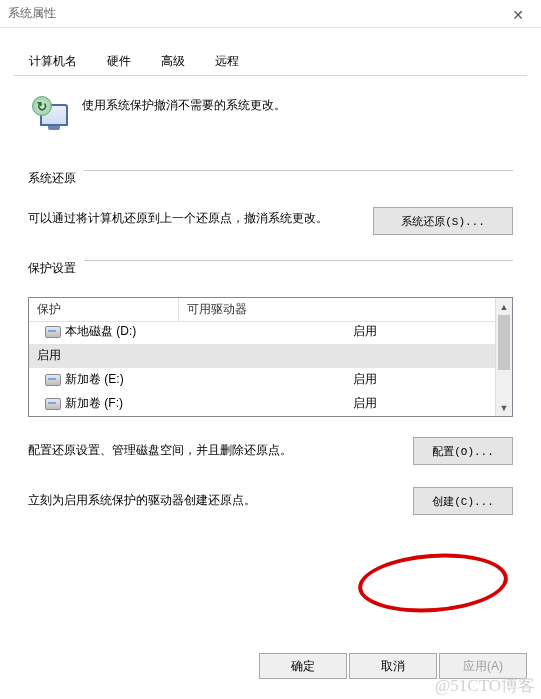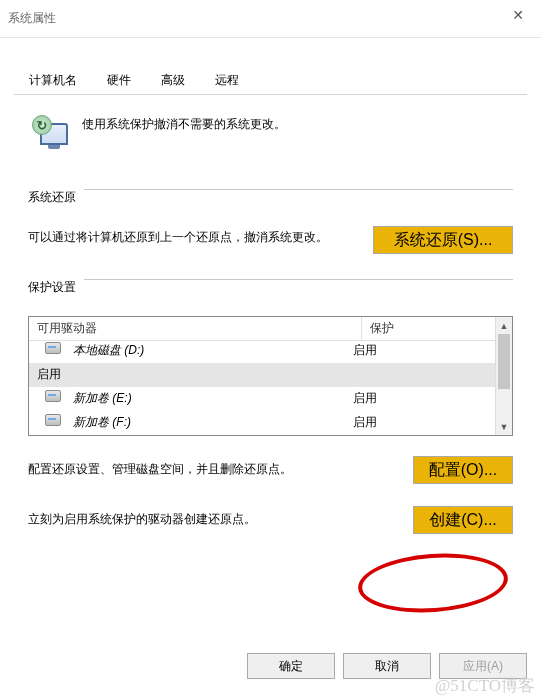--- a/index.html
+++ b/index.html
@@ -6,21 +6,21 @@
     body {
       font-family: "Microsoft YaHei", "Segoe UI", Tahoma, sans-serif;
       font-size: 12px;
       background: #fff;
       width: 541px;
       height: 699px;
       position: relative;
       overflow: hidden;
     }
     .title-bar {
-      height: 38px;
+      height: 28px;
       background: #fff;
       display: flex;
       align-items: center;
       padding: 0 8px;
       color: #666;
       font-size: 12px;
       border-bottom: 1px solid #e5e5e5;
       position: relative;
     }
     .title-bar .close-btn {
@@ -42,21 +42,20 @@
       border-bottom: 1px solid #d4d4d4;
       padding-left: 0;
     }
     .tab {
       padding: 4px 14px 5px;
       font-size: 12px;
       color: #000;
       border: 1px solid transparent;
       margin-bottom: -1px;
       cursor: default;
-      margin-top: 9px;
     }
     .tab.active {
       border: 1px solid #d4d4d4;
       border-bottom: 1px solid #fff;
       background: #fff;
     }
     .tab-content {
       padding: 18px 28px 14px 28px;
     }
     .intro-row {
@@ -135,23 +134,23 @@
       margin-bottom: 11px;
     }
     .two-col .left {
       flex: 1;
       line-height: 1.55;
       padding-top: 2px;
     }
     .btn {
       min-width: 140px;
       height: 28px;
-      font-size: 16px;
-      font-family: Liberation Sans, sans-serif;
-      background: #eab308;
+      font-size: 11px;
+      font-family: Liberation Mono, monospace;
+      background: #e5e5e5;
       border: 1px solid #a9a9a9;
       cursor: default;
       padding: 0 10px;
     }
     .btn-small {
       min-width: 100px;
     }
     .drive-list {
       border: 1px solid #828790;
       height: 120px;
@@ -183,22 +182,22 @@
       overflow: hidden;
     }
     .list-row {
       padding: 2px 0 3px;
       align-items: center;
     }
     .list-row.selected { background: #e5e5e5; }
     .list-row .col { padding: 1px 8px; }
     .drive-label {
       display: flex;
-      gap: 12px;
-      font-style: italic;
+      align-items: center;
+      gap: 4px;
     }
     .drv-icon {
       display: inline-block;
       width: 16px;
       height: 12px;
       background: linear-gradient(#e8e8e8, #bfbfbf);
       border: 1px solid #8a8a8a;
       border-radius: 2px;
       position: relative;
       margin-left: 8px;
@@ -266,21 +265,21 @@
     .config-row .left {
       flex: 1;
       line-height: 1.55;
       padding-top: 4px;
     }
     .dialog-btns {
       position: absolute;
       bottom: 20px;
       right: 14px;
       display: flex;
-      gap: 8px;
+      gap: 2px;
     }
     .dlg-btn {
       min-width: 88px;
       height: 26px;
       font-size: 12px;
       font-family: inherit;
       background: #efefef;
       border: 1px solid #a9a9a9;
     }
     .dlg-btn.disabled { color: #a0a0a0; }
@@ -344,22 +343,22 @@
 
   <div style="height:14px"></div>
 
   <div class="group-header">
     <span class="group-title">保护设置</span>
     <div class="group-line"></div>
   </div>
 
   <div class="drive-list">
     <div class="list-header">
+      <div class="col col-prot">保护</div>
       <div class="col col-drive">可用驱动器</div>
-      <div class="col col-prot">保护</div>
     </div>
     <div class="list-body">
       <div class="list-row">
         <div class="col col-drive">
             <span class="drive-label">
               <span class="drv-icon"></span>
               <span>本地磁盘 (D:)</span>
             </span>
           </div>
         <div class="col col-prot">启用</div>

